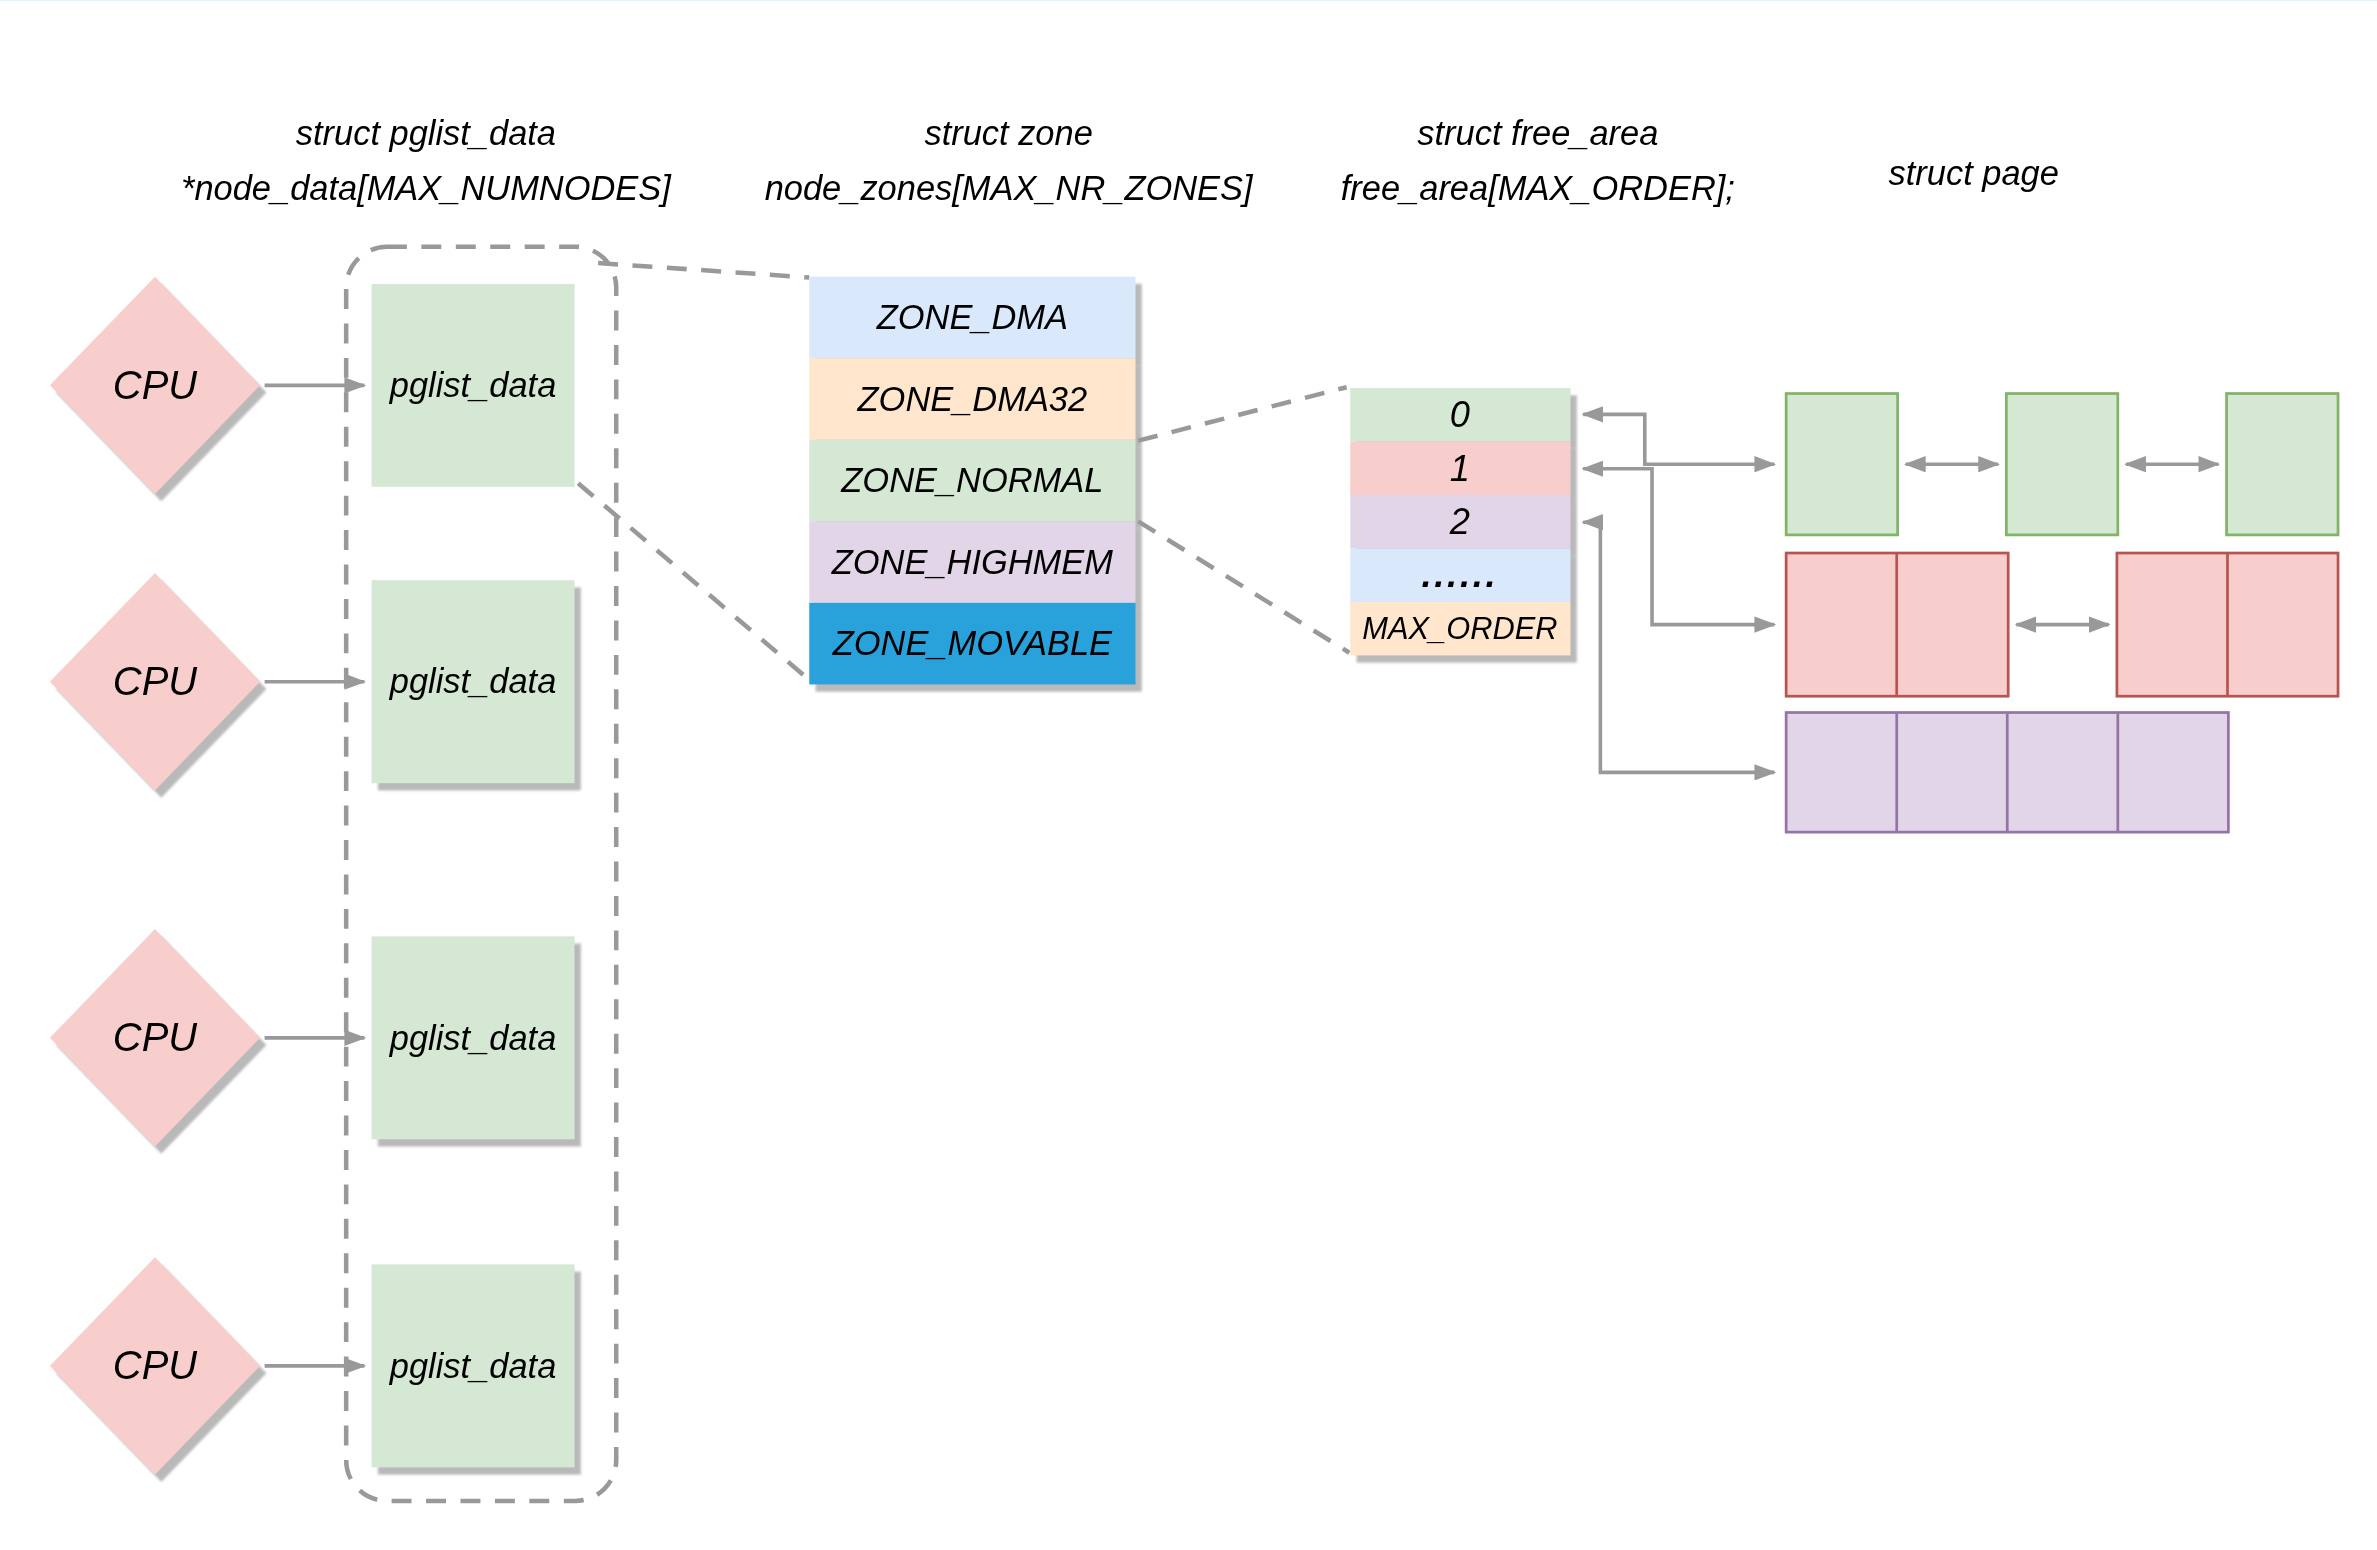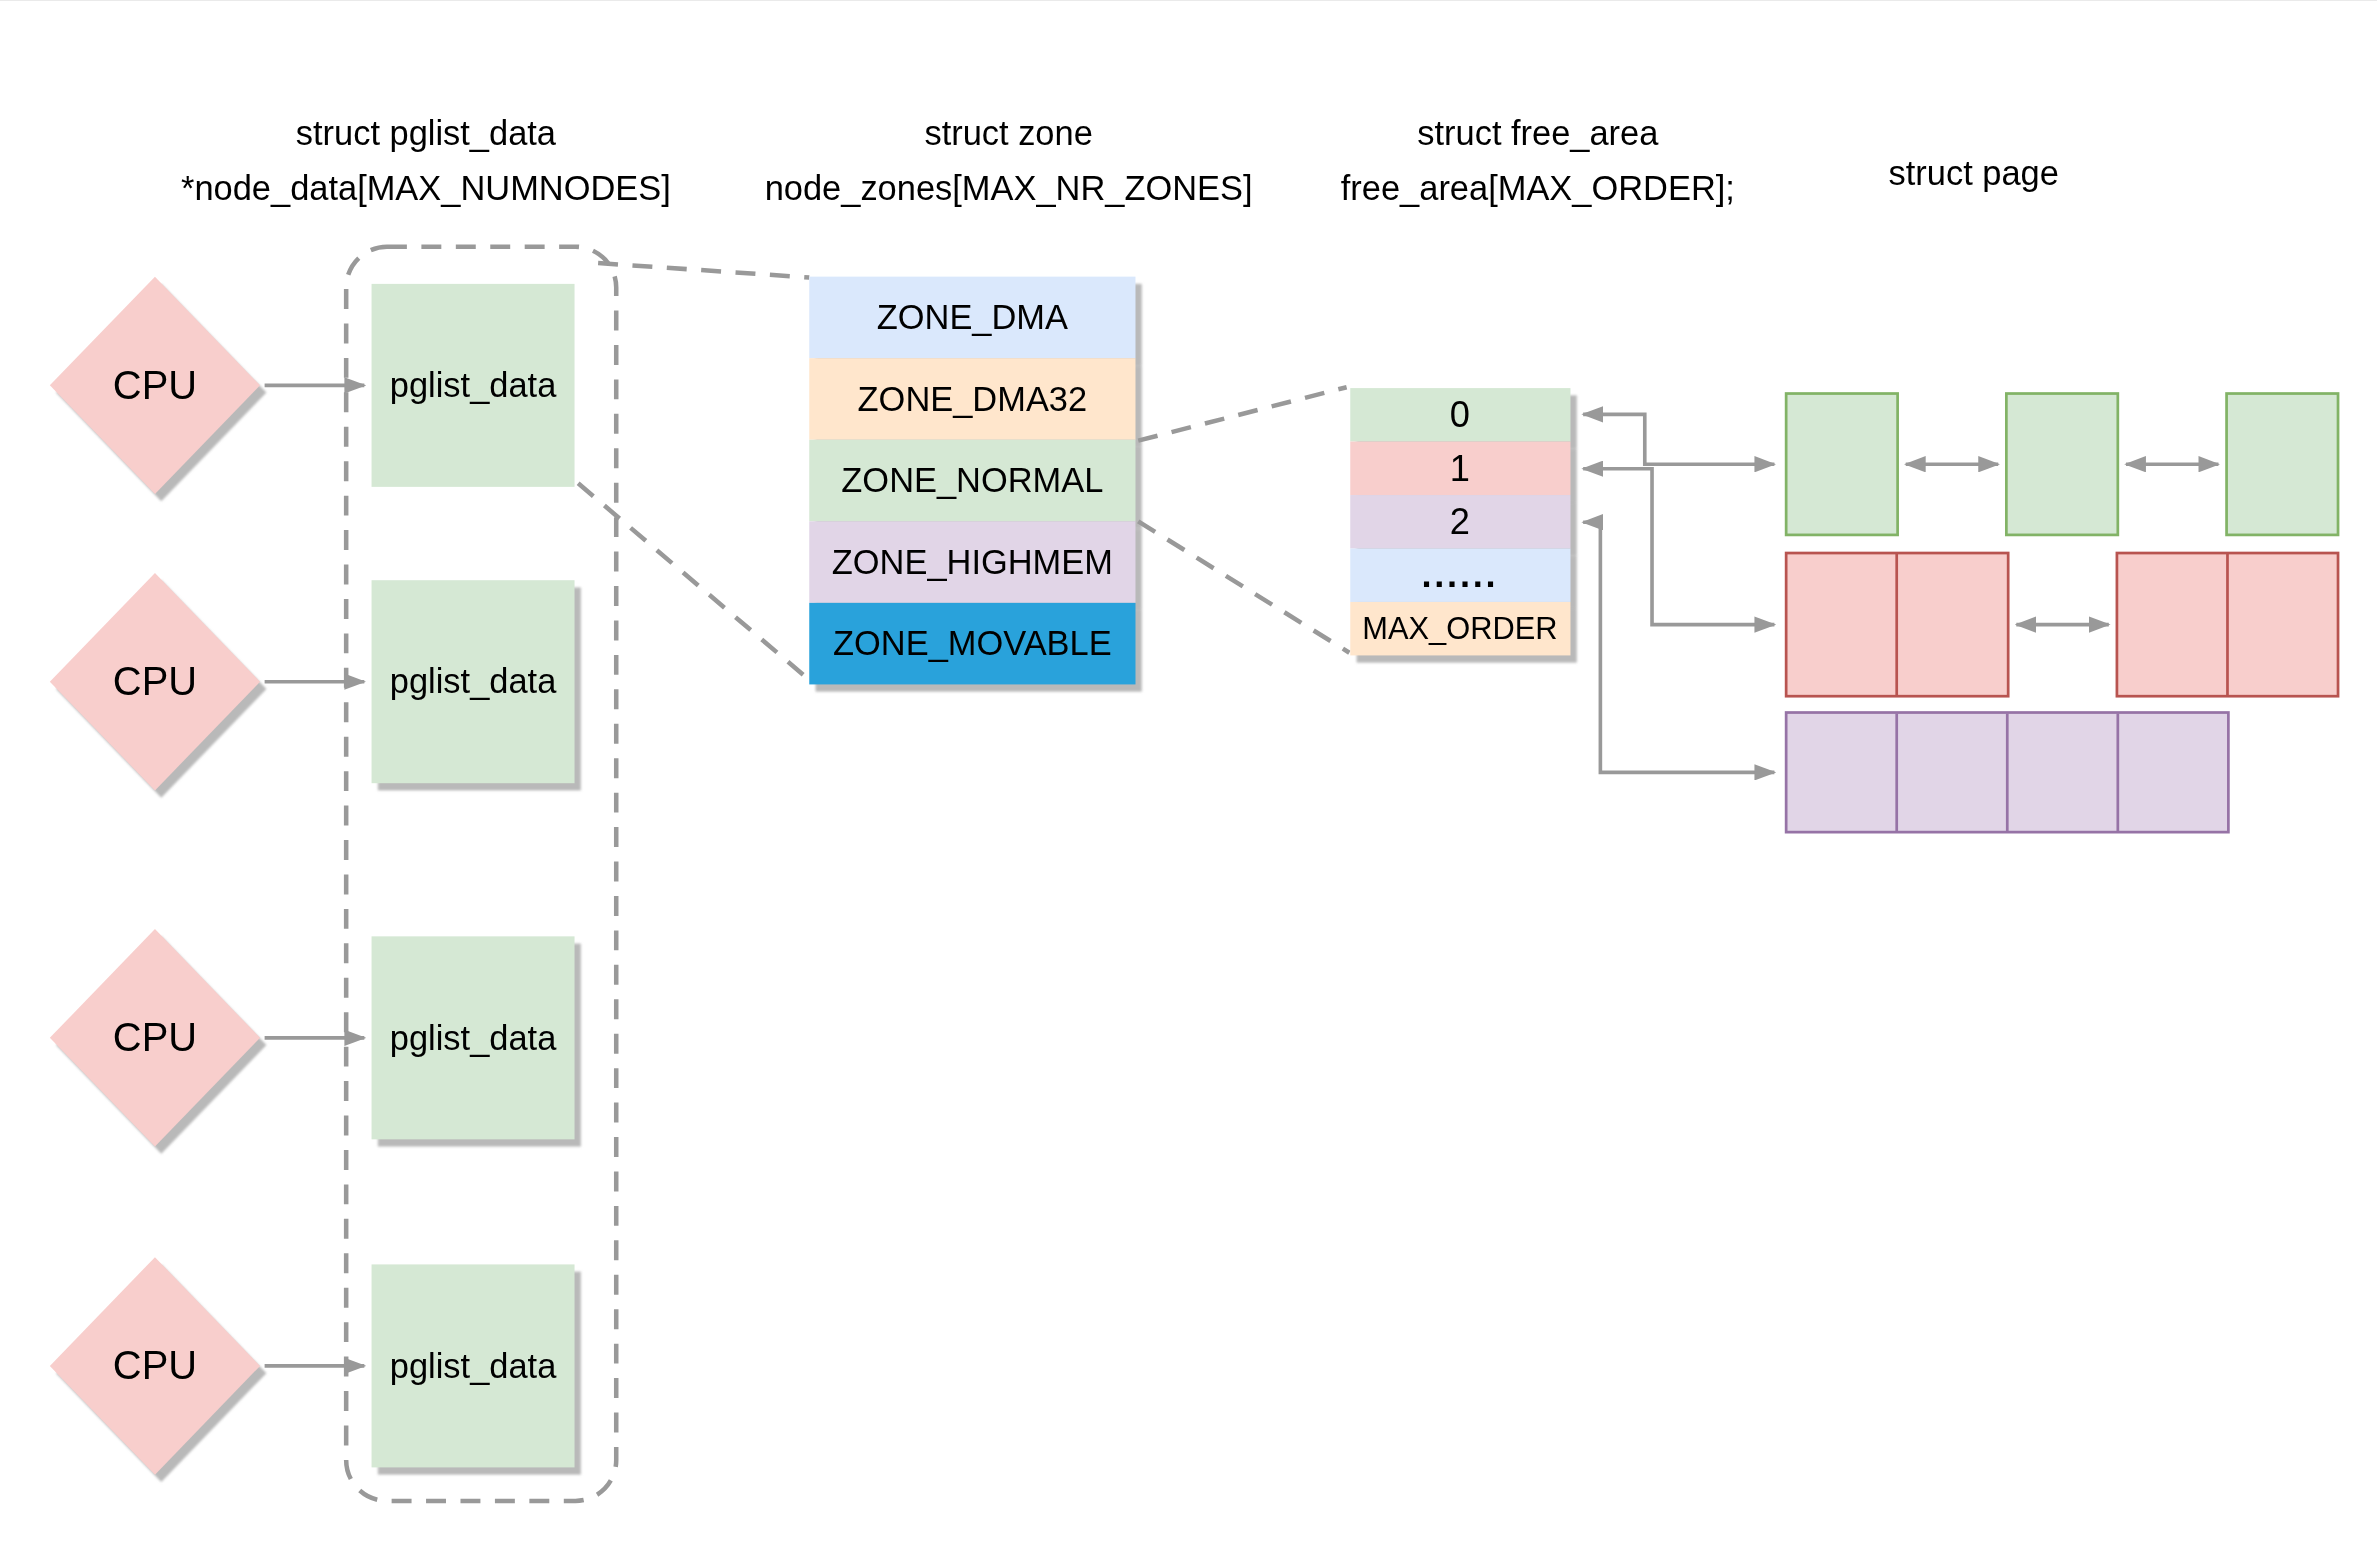--- a/index.html
+++ b/index.html
@@ -1,16 +1,16 @@
 <!DOCTYPE html>
 <html style="font-size:14.5px"><head>
 <meta charset="utf-8">
 <style>
   html,body { margin:0; padding:0; background:#ffffff; }
-  .stage { width:2377px; height:1551px; position:relative; background:#a3a3a3; }
+  .stage { width:2377px; height:1551px; position:relative; background:#7dd3fc;font-style:italic; }
   svg { display:block; }
   text {
     font-family: "Liberation Sans", "DejaVu Sans", sans-serif;
     fill:#000000;
   }
   .hdr   { font-size:38px; text-anchor:middle; }
   .lbl-cpu    { font-size:44px; text-anchor:middle; }
   .lbl-node   { font-size:38px; text-anchor:middle; }
   .lbl-zone   { font-size:38px; text-anchor:middle; }
   .lbl-order  { font-size:40px; text-anchor:middle; }

